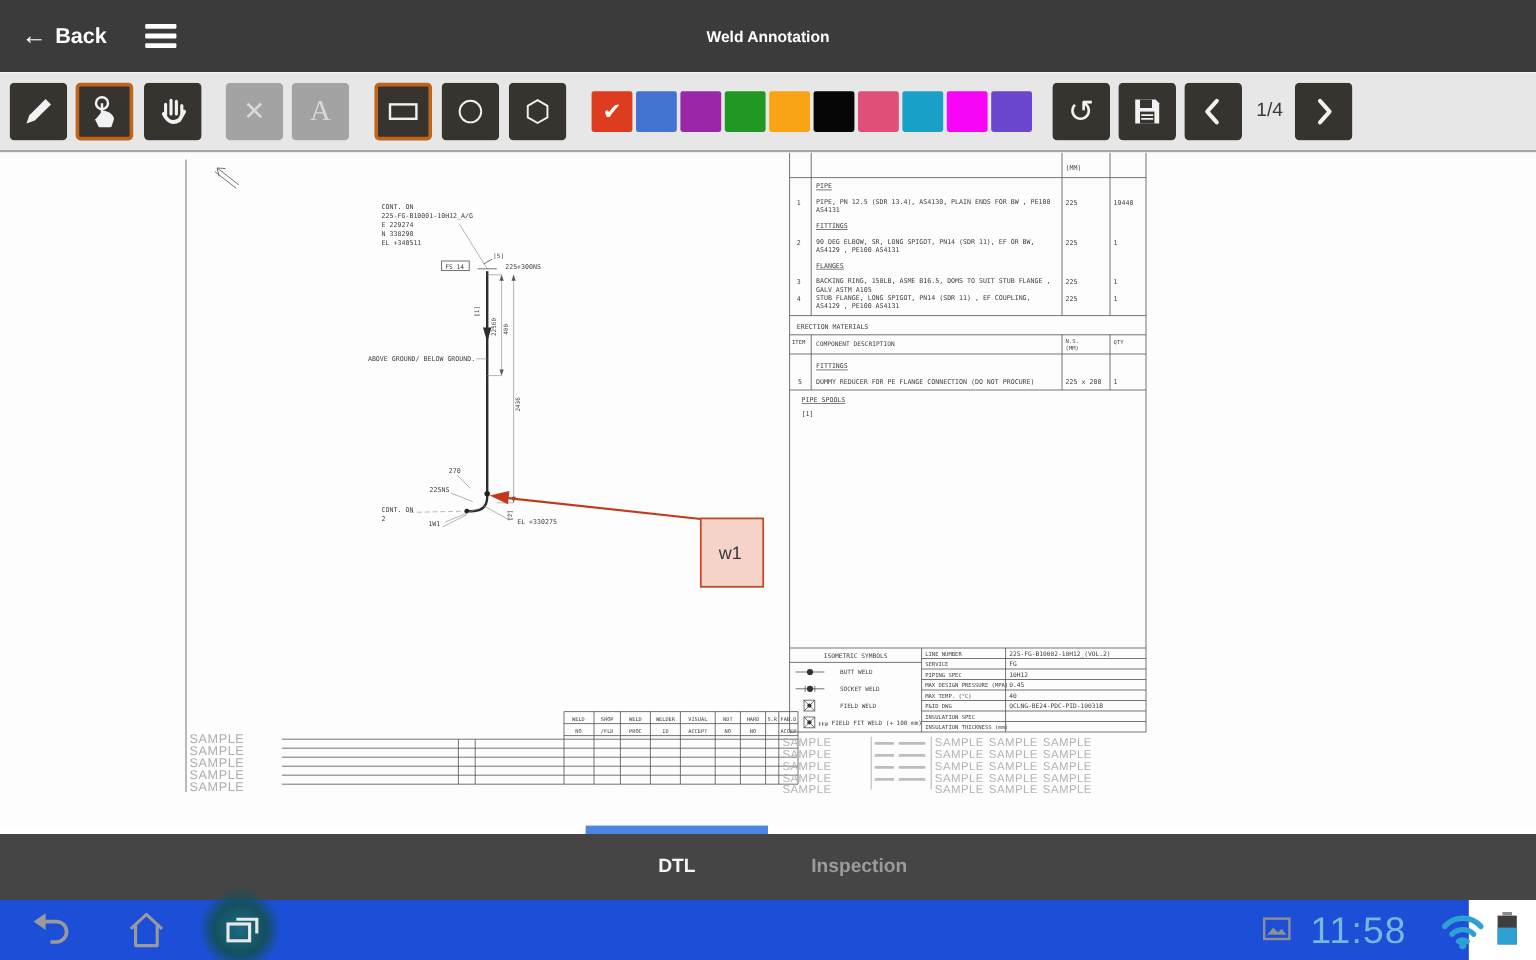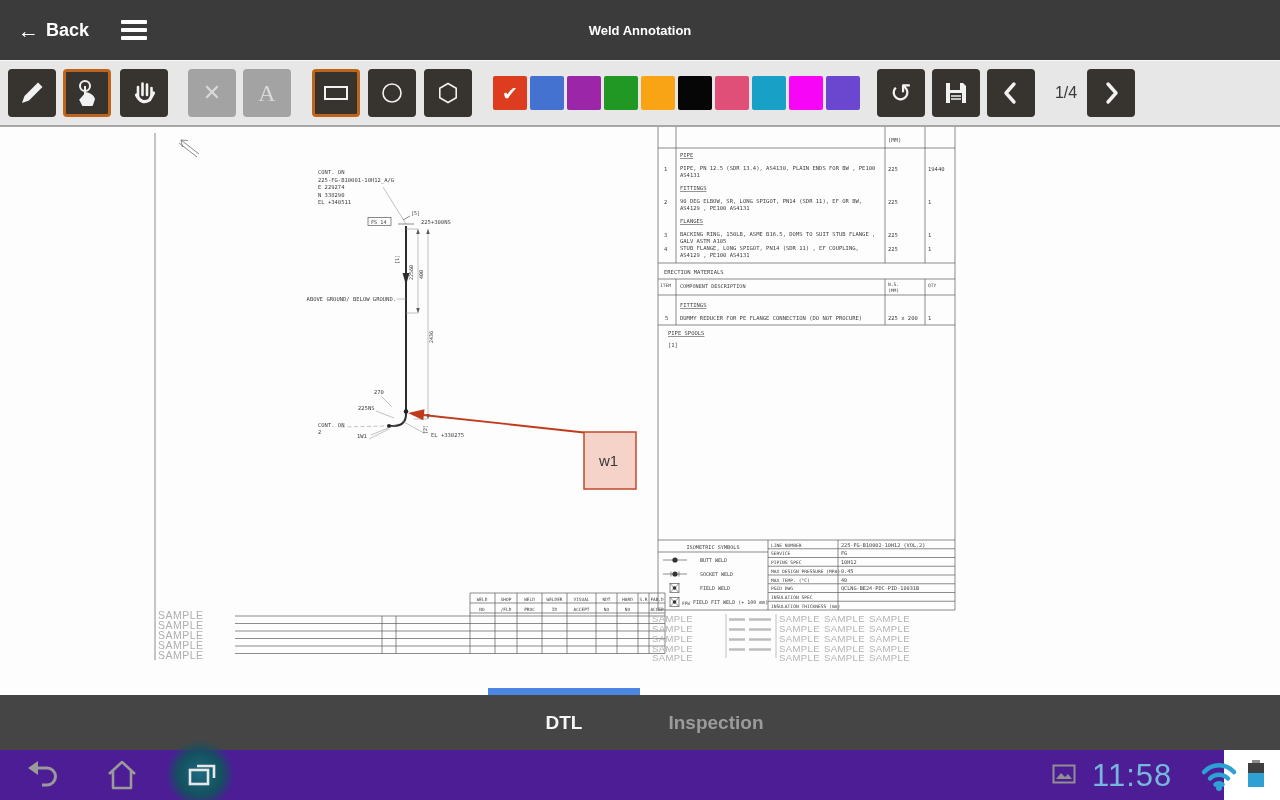--- a/index.html
+++ b/index.html
@@ -34,26 +34,26 @@
   .ln{stroke:#5a5a5a;stroke-width:.7;fill:none}
   .lt{stroke:#8f8f8f;stroke-width:.55;fill:none}
   .lg{stroke:#bdbdbd;stroke-width:2.4;fill:none}
   .pipe{stroke:#2c2c2c;stroke-width:2;fill:none}
   .redl{stroke:#c23a1c;stroke-width:1.8;fill:none}
 
   
   .tab-bar{position:absolute;left:0;top:688px;width:1280px;height:62px}
   .tab-indicator{position:absolute;left:488px;top:0;width:152px;height:7px;background:#4b87e2}
   .tab-strip{position:absolute;left:0;top:7px;width:1280px;height:55px;background:#454545}
-  .tab{position:absolute;top:7px;height:55px;width:152px;display:flex;align-items:center;justify-content:center;font-size:19px;cursor:pointer}
+  .tab{position:absolute;top:7px;height:55px;width:152px;display:flex;align-items:center;justify-content:center;font-size:16px;cursor:pointer}
   .tab.active{left:488px;color:#f5f5f5;font-weight:bold}
   .tab.inactive{left:640px;color:#9b9b9b;font-weight:bold}
 
   
-  .nav-bar{position:absolute;left:0;top:750px;width:1224px;height:50px;background:#4c1d95}
+  .nav-bar{position:absolute;left:0;top:750px;width:1224px;height:50px;background:#1d4ed8}
   .nav-btn{position:absolute;top:7px;width:40px;height:36px;cursor:pointer}
   .glow{position:absolute;left:166px;top:-10px;width:68px;height:68px;border-radius:50%;background:radial-gradient(circle,#1c6a80 0%,#14505f 45%,rgba(10,50,60,0) 72%)}
   .sys-time{position:absolute;top:8px;left:1092px;font-size:31px;color:#76b8dc;letter-spacing:1px}
   .battery{position:absolute;left:1248px;top:13px;width:16px;height:24px;background:#3f3f3f}
   .battery .cap{position:absolute;left:4px;top:-3px;width:8px;height:3px;background:#8d8d8d}
   .battery .fill{position:absolute;left:0;bottom:0;width:16px;height:14px;background:#2da0d4}
 </style>
 </head>
 <body>
 
@@ -136,21 +136,21 @@
         <rect x="8" y="4" width="10" height="7" fill="#37332e"></rect>
         <rect x="8" y="14" width="12" height="10" fill="#37332e"></rect>
         <path d="M9 17 h10 M9 20 h10" stroke="#f2f2f2" stroke-width="1.4"></path>
       </svg>
     </div>
     <div class="tbtn" style="margin-left:7px">
       <svg width="24" height="24" viewBox="0 0 24 24">
           <polyline points="15,3 7,12 15,21" fill="none" stroke="#f2f2f2" stroke-width="3.4" stroke-linecap="round" stroke-linejoin="round"></polyline>
         </svg>
     </div>
-    <div class="page-ind" style="margin-left:14px">1/4</div>
+    <div class="page-ind" style="margin-left:6px">1/4</div>
     <div class="tbtn" style="margin-left:4px">
       <svg width="24" height="24" viewBox="0 0 24 24">
           <polyline points="9,3 17,12 9,21" fill="none" stroke="#f2f2f2" stroke-width="3.4" stroke-linecap="round" stroke-linejoin="round"></polyline>
         </svg>
     </div>
   </div>
 
   <div class="canvas">
     <svg width="1280" height="561" viewBox="0 0 1280 561">
 

